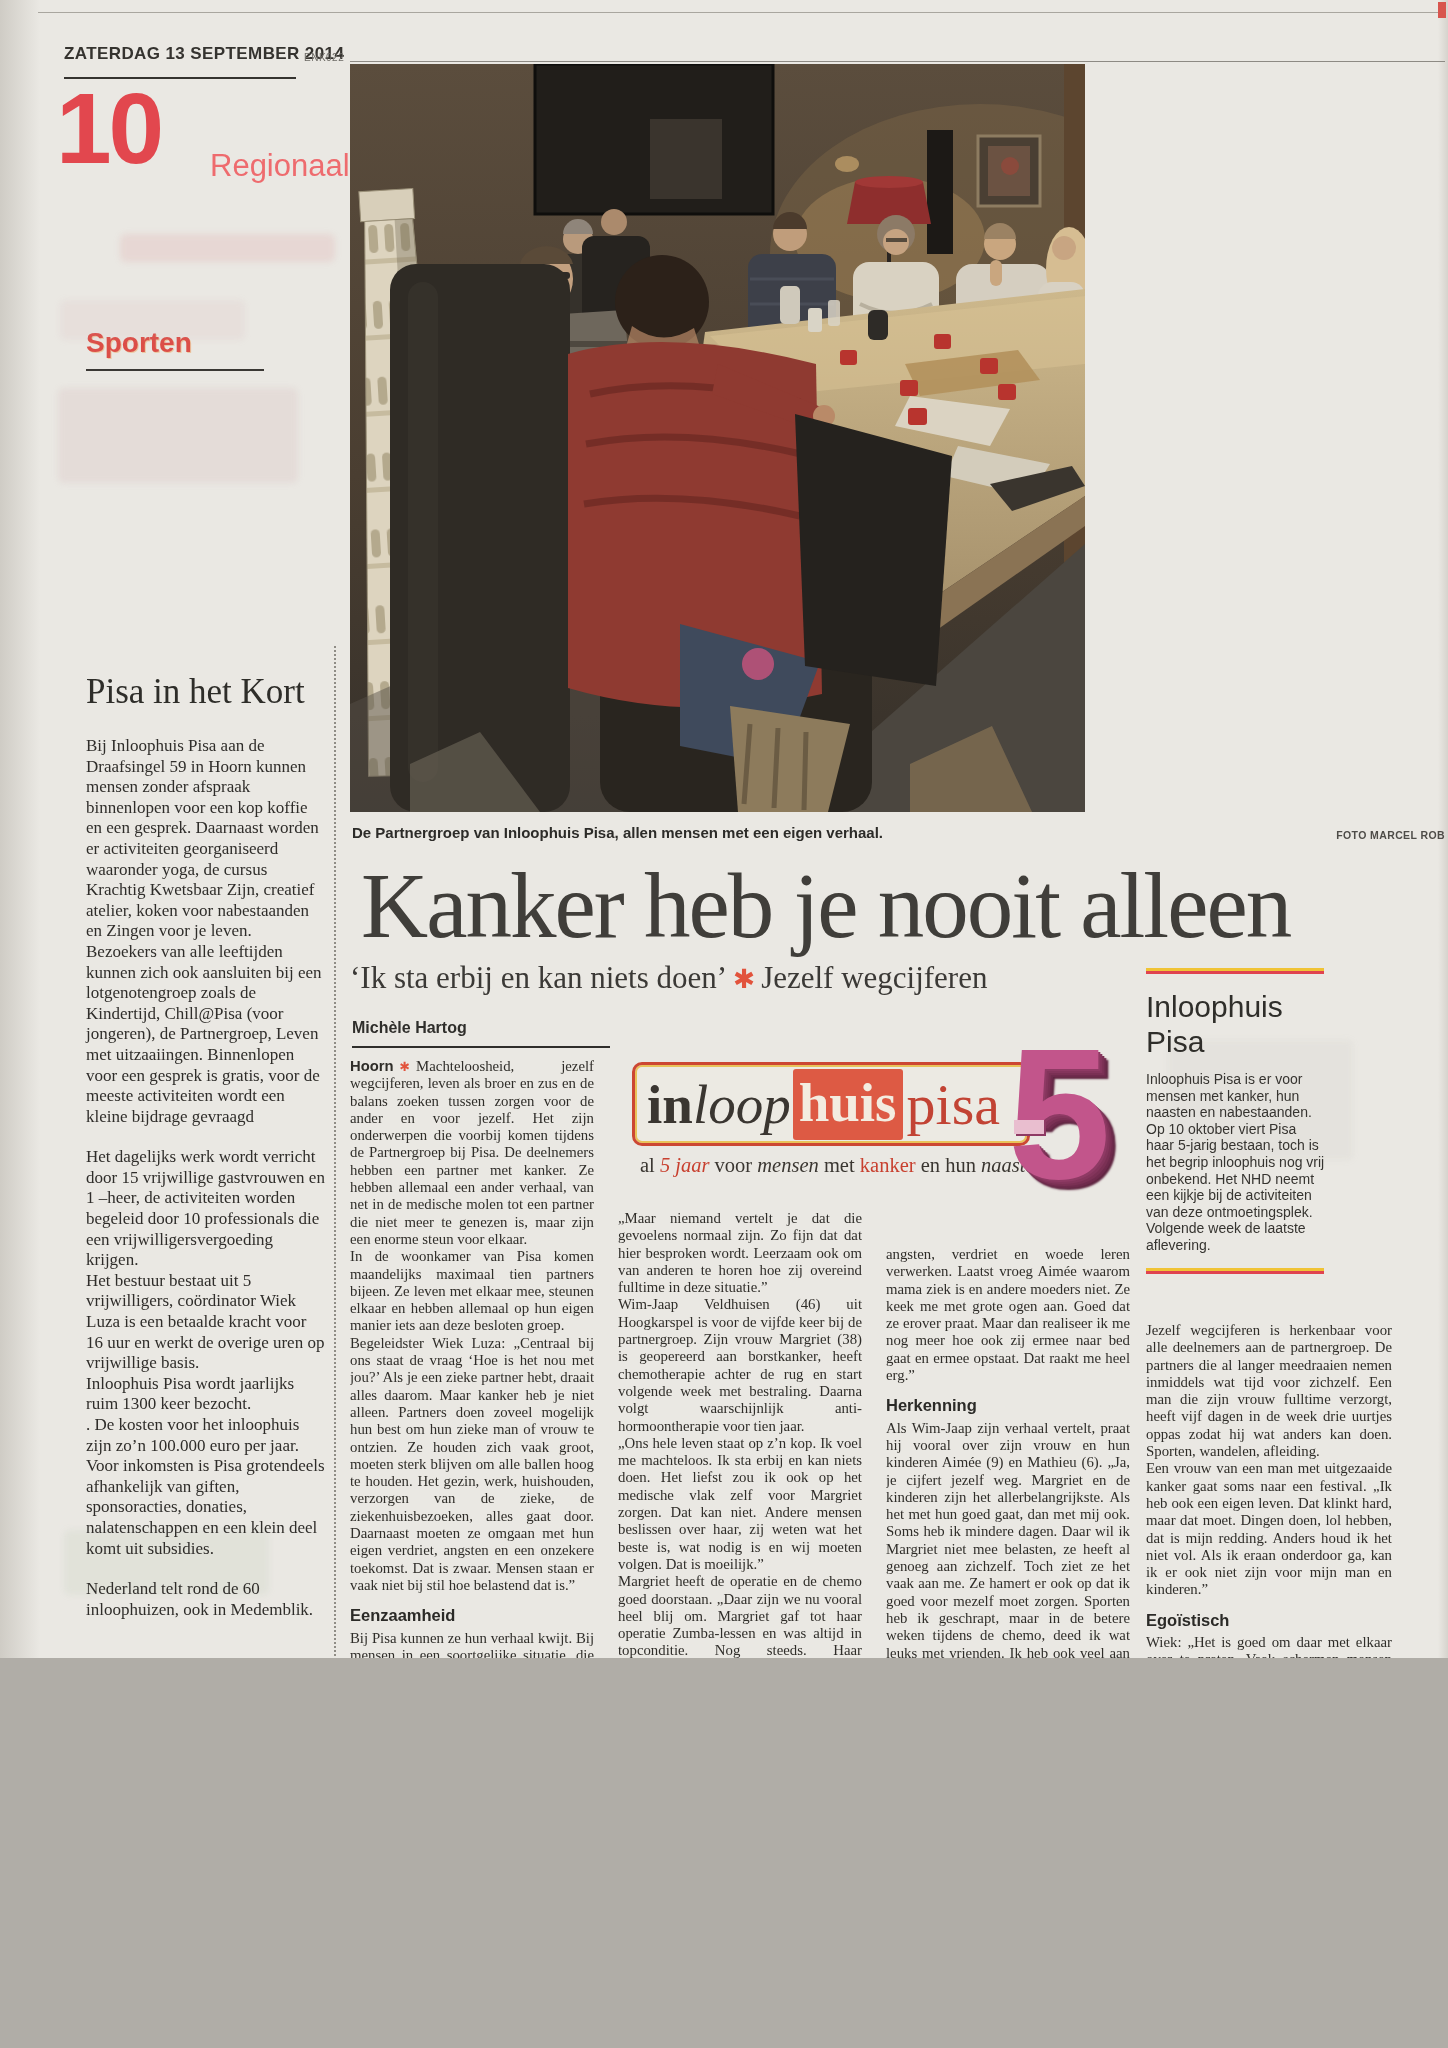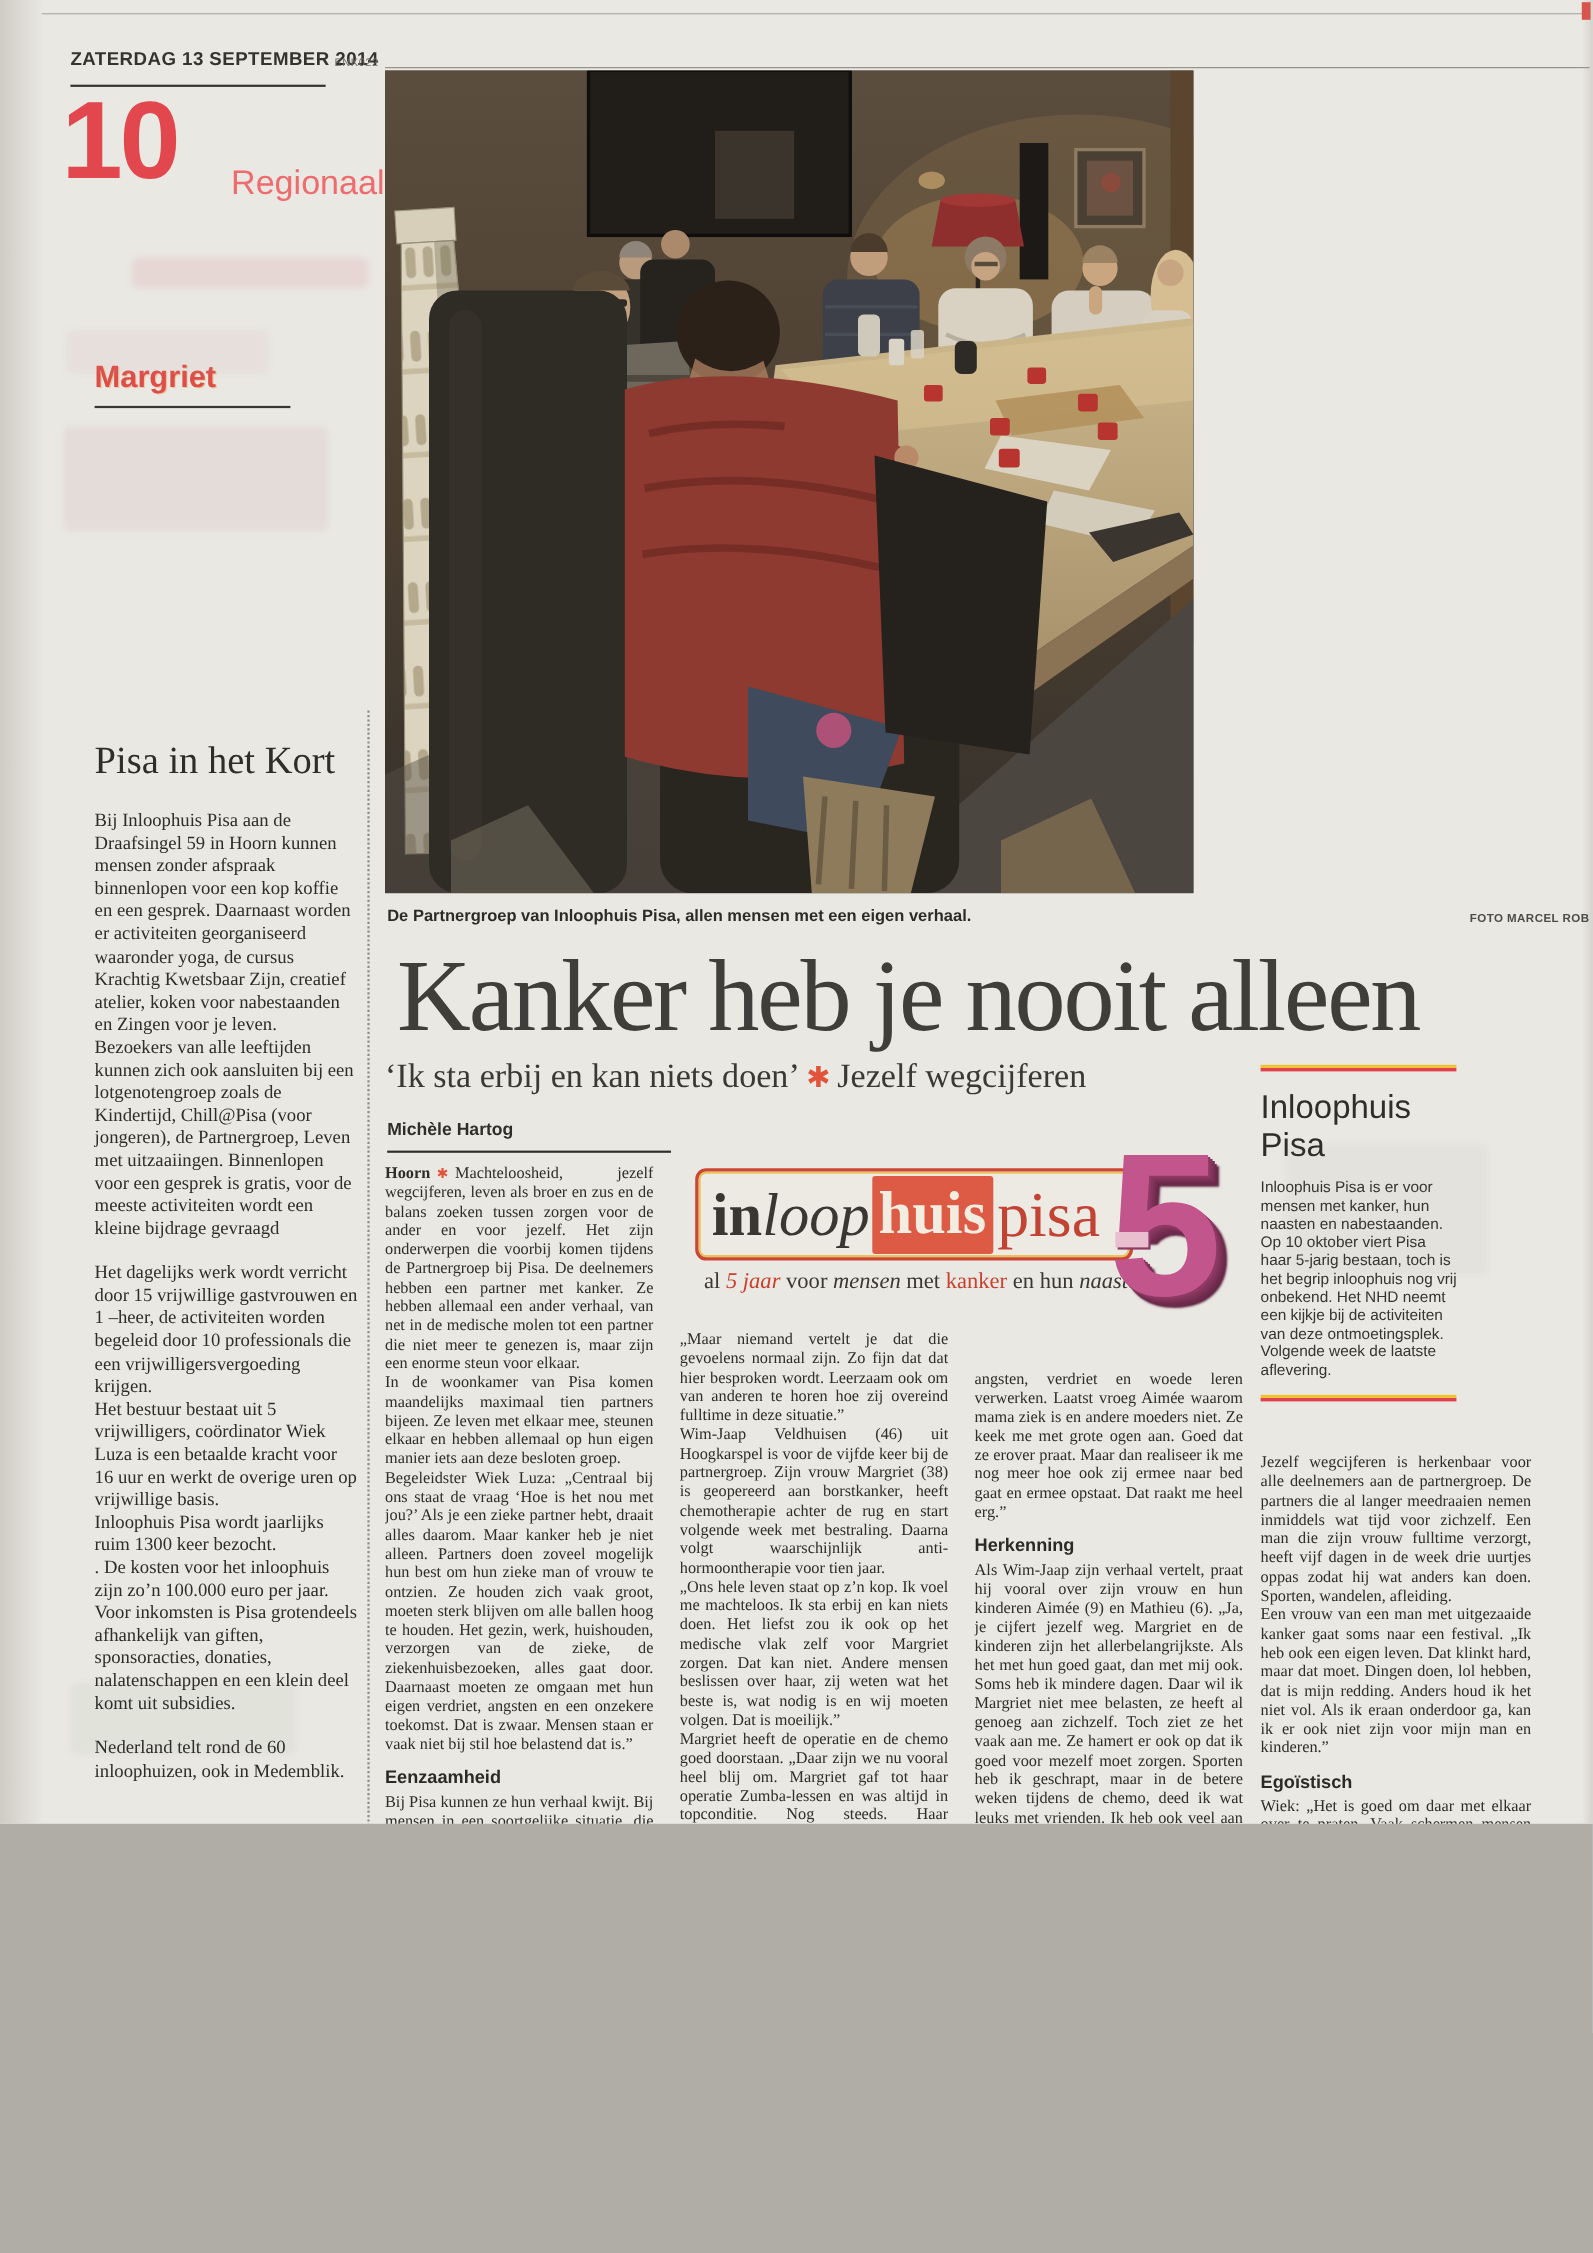--- a/index.html
+++ b/index.html
@@ -45,21 +45,21 @@
   .kort .bp{font-size:17px;line-height:20.6px;text-align:left;margin:0;hyphens:auto;}
   .kort .bp.gap{margin-top:20px;}
   
   .col{width:244px;font-size:14.8px;line-height:17.3px;overflow:hidden;color:#2f2d29;}
   .col .bp{margin:0;text-align:justify;hyphens:auto;}
   .col .sub{margin:13px 0 5px 0;font-family:"Liberation Sans",sans-serif;font-size:16.5px;color:#2b2a27;}
   .col1{left:350px;top:1058px;height:890px;}
   .col2{left:618px;top:1210px;height:740px;}
   .col3{left:886px;top:1210px;height:740px;margin-top:36px;}
   .col4{left:1146px;top:1322px;height:626px;width:246px;}
-  .lead-city{font-family:Liberation Serif, serif;font-weight:bold;}
+  .lead-city{font-family:Liberation Sans, sans-serif;font-weight:bold;}
   
   .sb{left:1146px;top:968px;width:180px;}
   .sb .tone-rule{width:178px;height:6px;background:linear-gradient(to bottom,#f0c335 0 50%,#e0434f 50% 100%);}
   .sb h3{margin:16px 0 12px 0;font-family:"Liberation Sans",sans-serif;font-weight:normal;
          font-size:30px;line-height:1.15;color:#2f2e2a;}
   .sb .sb-body{font-family:"Liberation Sans",sans-serif;font-size:14px;line-height:16.6px;color:#363430;}
   .sb .tone-rule.bot{margin-top:14px;}
   
   .logo-box{left:632px;top:1062px;width:398px;height:84px;border:3px solid #cc4733;border-radius:10px;
             box-shadow:inset 0 0 0 2px #e9c35a;background:rgba(245,240,228,.25);
@@ -92,21 +92,21 @@
   <div class="abs left-edge"></div>
   <div class="abs right-edge"></div>
   <div class="abs topline"></div>
   <div class="abs corner-mark"></div>
 
   <div class="abs date">ZATERDAG 13 SEPTEMBER 2014</div>
   <div class="abs date-rule"></div>
   <div class="abs enk">ENK022</div>
   <div class="abs pagenum">10</div>
   <div class="abs section">Regionaal</div>
-  <div class="abs rubric">Margriet</div>
+  <div class="abs rubric">Sporten</div>
   <div class="abs rubric-rule"></div>
 
   <div class="abs ghost" style="left:120px;top:234px;width:215px;height:28px;background:rgba(215,120,130,.15);"></div>
   <div class="abs ghost" style="left:60px;top:300px;width:185px;height:40px;background:rgba(205,150,155,.10);"></div>
   <div class="abs ghost" style="left:58px;top:388px;width:240px;height:95px;background:rgba(190,140,150,.13);"></div>
   <div class="abs ghost" style="left:64px;top:1530px;width:205px;height:65px;background:rgba(150,180,140,.10);"></div>
   <div class="abs ghost" style="left:1168px;top:1040px;width:185px;height:120px;background:rgba(160,172,150,.08);"></div>
 
   <div class="abs photo-topline"></div>
   <div class="abs photo">

